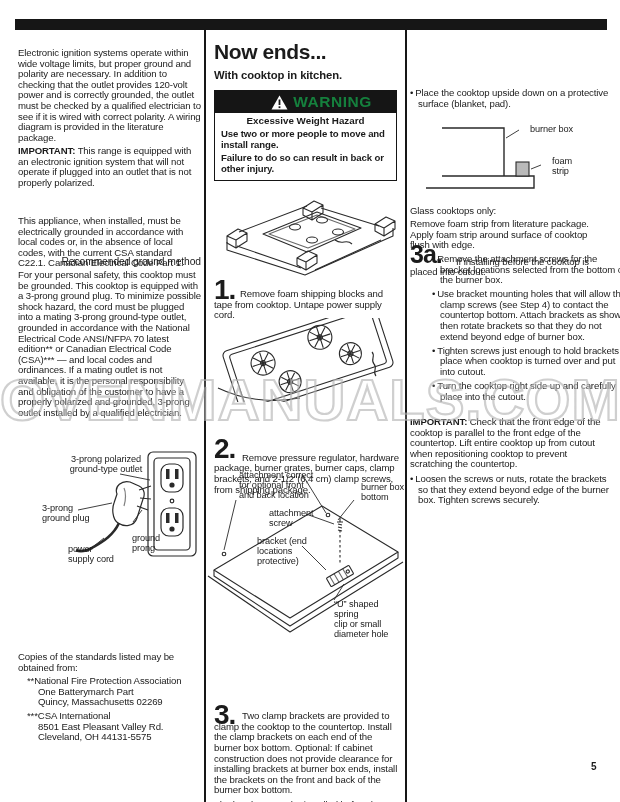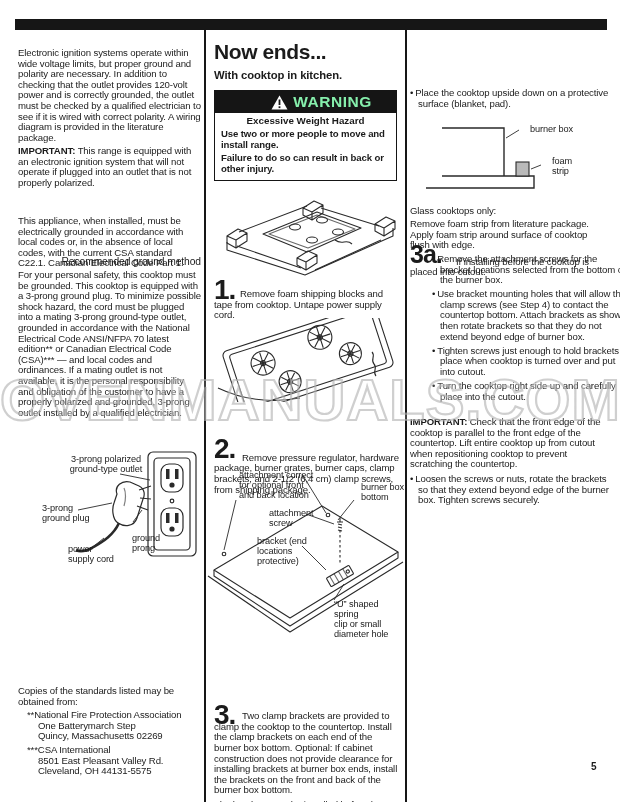--- a/index.html
+++ b/index.html
@@ -11,21 +11,21 @@
   .topbar{position:absolute;left:15px;top:19px;width:592px;height:11px;background:#161616;}
   .vline{position:absolute;top:30px;width:1.5px;height:772px;background:#161616;}
   .wm{position:absolute;left:0;top:370px;width:620px;text-align:center;font-weight:700;
       font-size:58px;letter-spacing:1px;line-height:60px;color:rgba(255,255,255,0.18);
       -webkit-text-stroke:2.2px rgba(178,178,178,0.62);z-index:9;pointer-events:none;}
   .pagenum{position:absolute;left:591px;top:761px;font-size:10px;font-weight:700;}
   .title{font-size:21px;font-weight:700;letter-spacing:-0.4px;}
   .subtitle{font-size:11.3px;font-weight:700;letter-spacing:-0.1px;}
   .heading{font-size:10.3px;letter-spacing:-0.1px;}
   .warnbox{border:1.5px solid #151515;}
-  .warnhead{background:#151515;color:#86efac;display:flex;align-items:center;justify-content:center;
+  .warnhead{background:#151515;color:#15803d;display:flex;align-items:center;justify-content:center;
             gap:5px;height:22px;font-size:15.5px;font-weight:700;letter-spacing:0.5px;padding-left:32px;}
   .warnbody{padding:0 6px 6px;}
   .hazard{text-align:center;font-weight:700;font-size:9.8px;margin:2px 0 3px;}
   .wpara{font-weight:700;font-size:9.6px;line-height:10.6px;margin-top:3px;letter-spacing:-0.12px;}
   .step{position:relative;}
   .stepnum{position:absolute;left:0;top:-13px;font-size:28px;font-weight:700;line-height:1;letter-spacing:-1px;}
   .diag{position:absolute;}
   .diag svg{display:block;position:absolute;left:0;top:0;}
   .dlabel{position:absolute;font-size:9.2px;line-height:10px;white-space:pre-line;letter-spacing:-0.1px;padding-left:8px;}
   .bullet{padding-left:8px;text-indent:-8px;margin-bottom:3.5px;}
@@ -86,24 +86,24 @@
 ground-type outlet</div>
     <div class="dlabel" style="left:14px;top:55px;">3-prong
 ground plug</div>
     <div class="dlabel" style="left:104px;top:85px;">ground
 prong</div>
     <div class="dlabel" style="left:40px;top:96px;">power
 supply cord</div>
   </div>
 
   <div class="abs txt" style="left:18px;top:652px;width:183px;">
-    <div style="margin-bottom:3px;margin-top:34px;">Copies of the standards listed may be obtained from:</div>
+    <div style="margin-bottom:3px;">Copies of the standards listed may be obtained from:</div>
     <div class="std">
       <div class="first"><span>**</span><span>National Fire Protection Association</span></div>
-      <div>One Batterymarch Step</div>
+      <div>One Batterymarch Part</div>
       <div>Quincy, Massachusetts 02269</div>
     </div>
     <div class="std">
       <div class="first"><span>***</span><span>CSA International</span></div>
       <div>8501 East Pleasant Valley Rd.</div>
       <div>Cleveland, OH  44131-5575</div>
     </div>
   </div>
 
   <div class="abs title" style="left:214px;top:40px;width:186px;">Now ends...</div>

